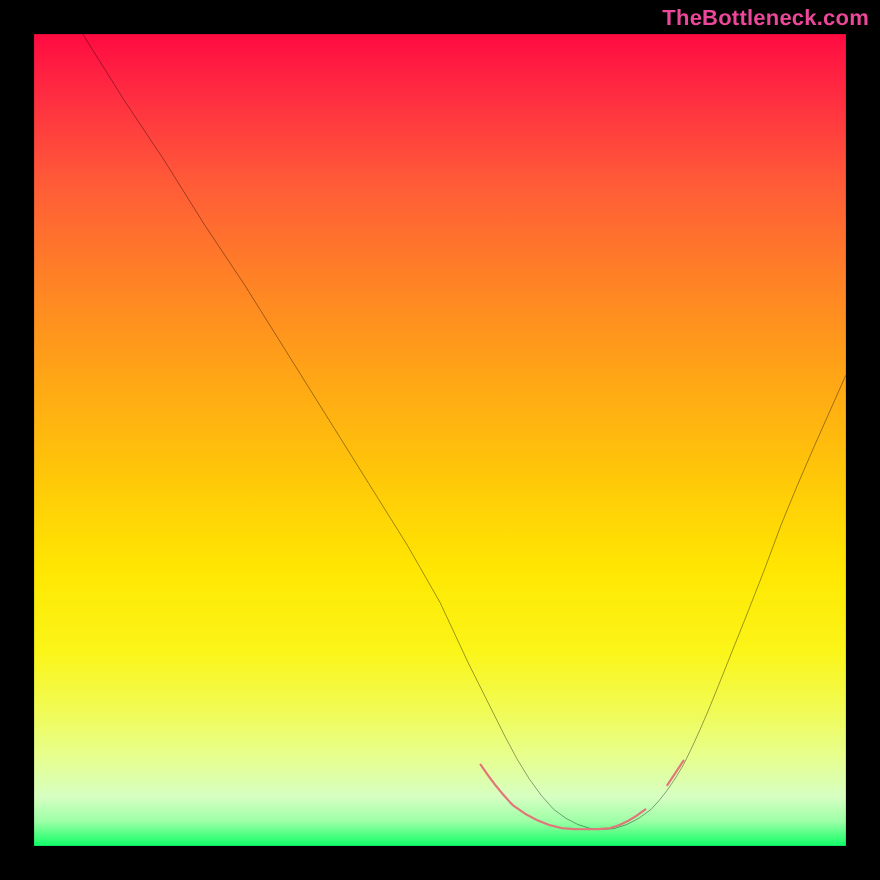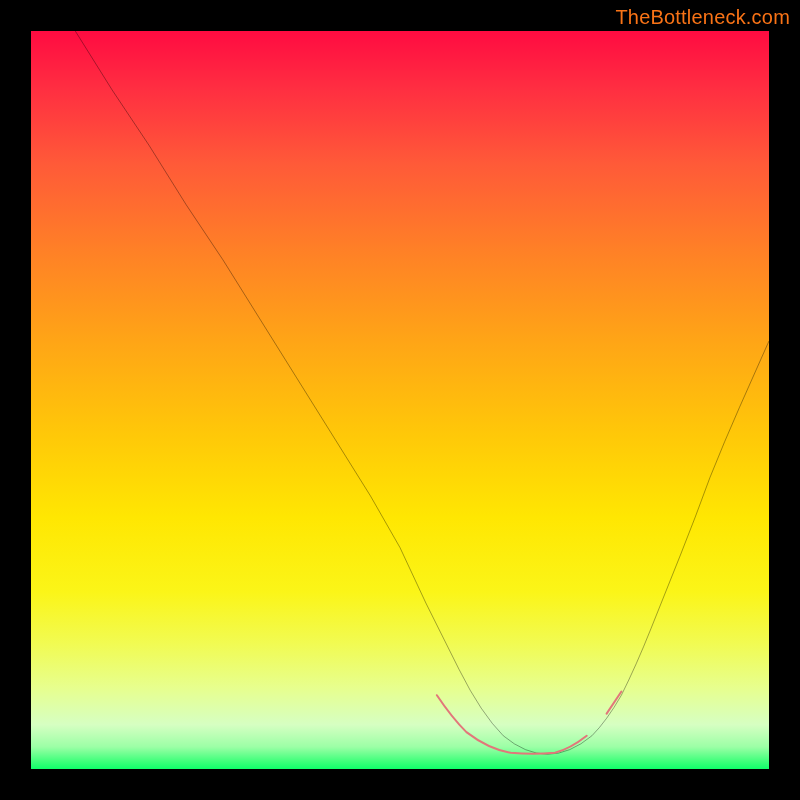--- a/index.html
+++ b/index.html
@@ -48,23 +48,23 @@
   }
   .curve-svg {
     position: absolute;
     left: 0; top: 0;
     width: 100%; height: 100%;
   }
   .watermark {
     position: absolute;
     top: 6px;
     right: 10px;
-    color: #f97316;
+    color: #ec4899;
     font-size: 20px;
-    font-weight: 400;
+    font-weight: 700;
     letter-spacing: 0.2px;
     user-select: none;
   }
 </style>
 </head>
 <body>
 
 <div class="stage">
 
   <div class="plot-area">

